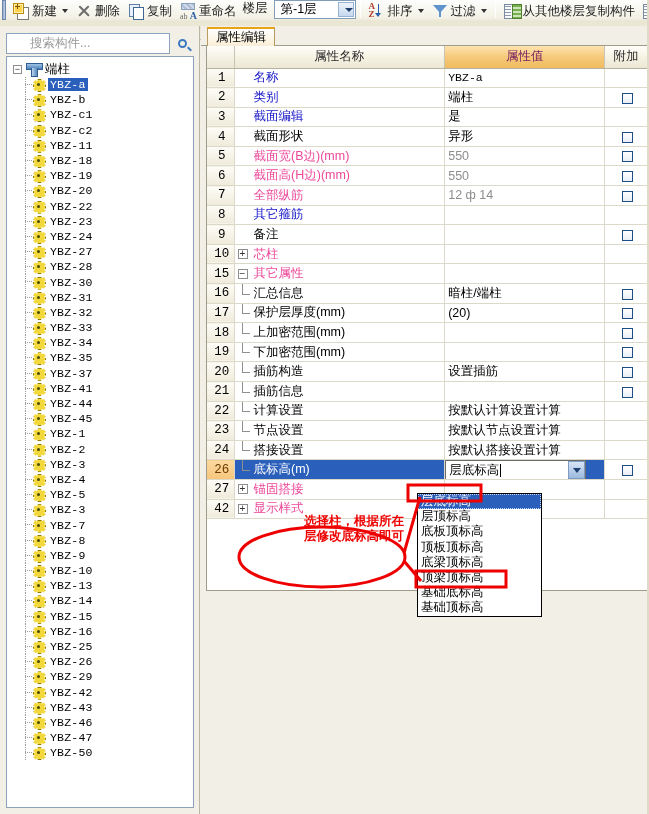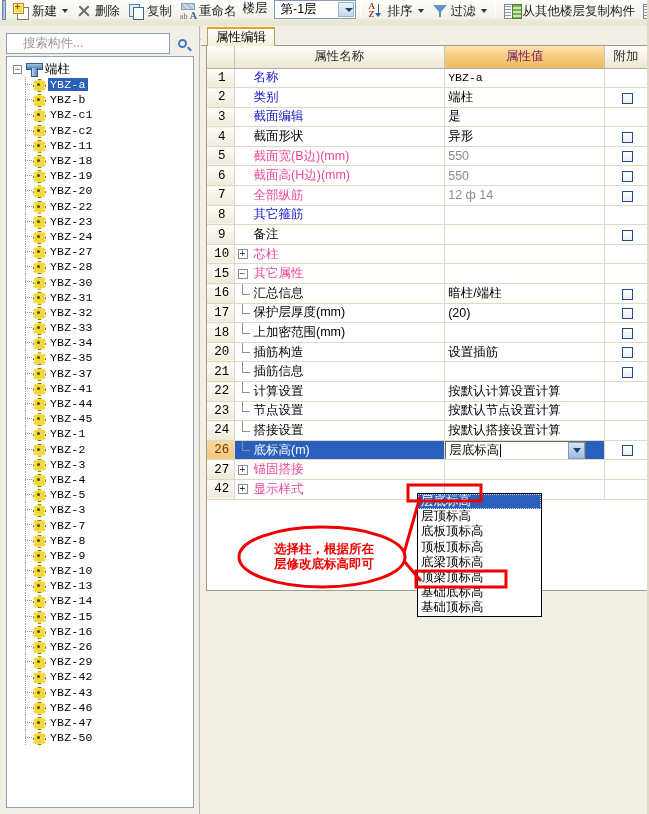--- a/index.html
+++ b/index.html
@@ -168,21 +168,21 @@
   .search-row {
     position:absolute; left:6px; top:6px; width:188px; height:22px;
     display:flex; align-items:center;
   }
   .search-input {
     width:164px; height:21px;
     background:#ffffff; border:1px solid #8ba3bd;
     display:flex; align-items:center;
   }
   .search-input span {
-    padding-left:16px; color:#9a9a9a; font-size:12.5px;
+    padding-left:23px; color:#9a9a9a; font-size:12.5px;
   }
   .search-btn {
     width:22px; height:21px; margin-left:1px;
     display:flex; align-items:center; justify-content:center;
     position:relative;
   }
   .search-btn .lens {
     width:9px; height:9px; border:2px solid #3a78c2; border-radius:50%;
     position:relative;
   }
@@ -384,23 +384,23 @@
     font-size:12.5px; color:#000; white-space:nowrap; cursor:pointer;
   }
   .dd-item.sel {
     background:#2a5fbb; color:#ffffff;
     outline:1px dotted #c9d8f0; outline-offset:-1px;
   }
 
   
   .anno { position:absolute; left:0; top:0; width:649px; height:814px; pointer-events:none; z-index:60; }
   .anno-text {
-    position:absolute; left:244px; top:542px; width:160px;
+    position:absolute; left:244px; top:514px; width:160px;
     color:#ee0000; font-size:12.5px; line-height:15px; font-weight:bold;
-    text-align:center; z-index:61;
+    text-align:right; z-index:61;
   }
 
   .vscroll-right {
     position:absolute; right:0; top:0; width:2px; height:814px; background:#dedbc9;
   }
 </style>
 </head>
 <body>
 
 <div id="app">
@@ -704,20 +704,26 @@
             <span class="vline"></span>
             <span class="dots"></span>
             <span class="gear"></span>
             <span class="tree-label">YBZ-15</span>
           </div>
           <div class="tree-item">
             <span class="vline"></span>
             <span class="dots"></span>
             <span class="gear"></span>
             <span class="tree-label">YBZ-16</span>
+          </div>
+          <div class="tree-item">
+            <span class="vline"></span>
+            <span class="dots"></span>
+            <span class="gear"></span>
+            <span class="tree-label">YBZ-25</span>
           </div>
           <div class="tree-item">
             <span class="vline"></span>
             <span class="dots"></span>
             <span class="gear"></span>
             <span class="tree-label">YBZ-26</span>
           </div>
           <div class="tree-item">
             <span class="vline"></span>
             <span class="dots"></span>
@@ -860,20 +866,26 @@
               <td class="val"><span>(20)</span></td>
               <td class="chk"><span class="cbox"></span></td>
             </tr>
             <tr>
               <td class="num">18</td>
               <td class="name"><span class="indent-guide"></span><span class="nm">上加密范围(mm)</span></td>
               <td class="val"><span></span></td>
               <td class="chk"><span class="cbox"></span></td>
             </tr>
             <tr>
+              <td class="num">19</td>
+              <td class="name"><span class="indent-guide"></span><span class="nm">下加密范围(mm)</span></td>
+              <td class="val"><span></span></td>
+              <td class="chk"><span class="cbox"></span></td>
+            </tr>
+            <tr>
               <td class="num">20</td>
               <td class="name"><span class="indent-guide"></span><span class="nm">插筋构造</span></td>
               <td class="val"><span>设置插筋</span></td>
               <td class="chk"><span class="cbox"></span></td>
             </tr>
             <tr>
               <td class="num">21</td>
               <td class="name"><span class="indent-guide"></span><span class="nm">插筋信息</span></td>
               <td class="val"><span></span></td>
               <td class="chk"><span class="cbox"></span></td>

